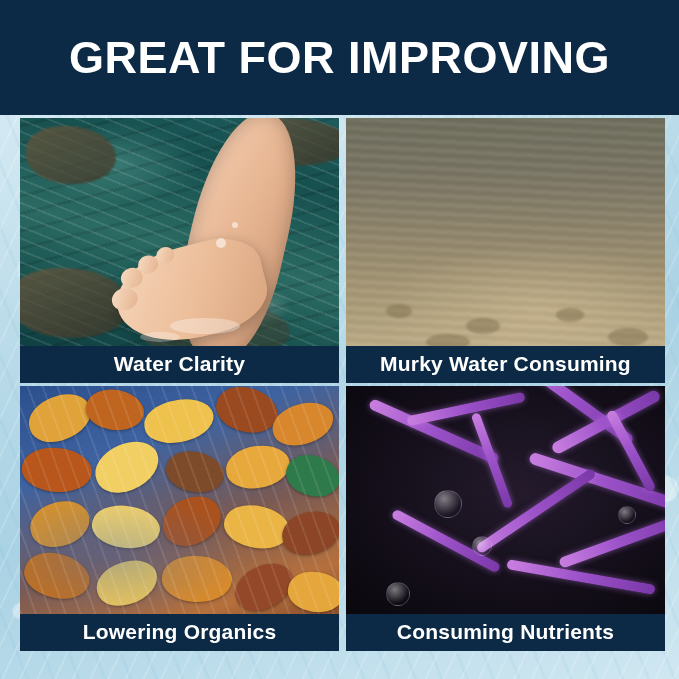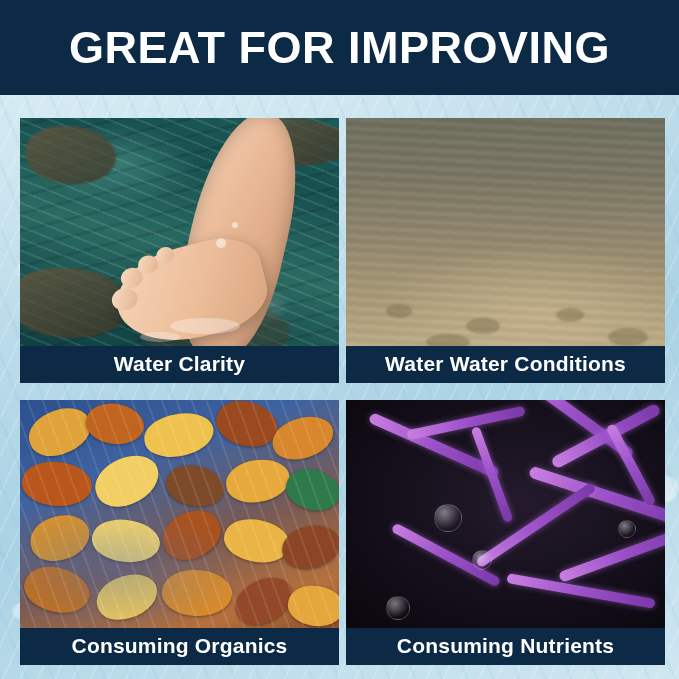--- a/index.html
+++ b/index.html
@@ -27,41 +27,41 @@
   }
   
   .ripples{
     position:absolute;inset:0;
     background:
       repeating-linear-gradient(115deg, rgba(255,255,255,0.16) 0 2px, rgba(255,255,255,0) 2px 16px),
       repeating-linear-gradient(68deg, rgba(120,180,210,0.10) 0 3px, rgba(255,255,255,0) 3px 24px);
     pointer-events:none;
   }
   .header{
-    position:absolute;left:0;top:0;width:679px;height:95px;
+    position:absolute;left:0;top:0;width:679px;height:115px;
     background:#0c2a45;
     display:flex;align-items:center;justify-content:center;
     z-index:3;
   }
   .header-title{
     color:#ffffff;
     font-size:45px;
     font-weight:bold;
     letter-spacing:0.5px;
     white-space:nowrap;
     text-align:center;
   }
   .grid{
     position:absolute;
     left:20px;top:118px;
     width:639px;height:542px;
     display:grid;
     grid-template-columns:319px 319px;
     grid-template-rows:265px 265px;
-    gap:17px 7px;
+    gap:3px 7px;
     z-index:2;
   }
   .card{
     position:relative;
     display:flex;flex-direction:column;
     background:#0c2a45;
     overflow:hidden;
   }
   .photo{
     position:relative;
@@ -216,21 +216,21 @@
 
     <div class="card">
       <div class="photo ph-murky">
         <div class="haze"></div>
         <div class="pebble" style="left:40px; top:186px;width:26px;height:14px;"></div>
         <div class="pebble" style="left:120px;top:200px;width:34px;height:16px;"></div>
         <div class="pebble" style="left:210px;top:190px;width:28px;height:14px;"></div>
         <div class="pebble" style="left:262px;top:210px;width:40px;height:18px;"></div>
         <div class="pebble" style="left:80px; top:216px;width:44px;height:16px;"></div>
       </div>
-      <div class="caption">Water Water Conditions</div>
+      <div class="caption">Murky Water Consuming</div>
     </div>
 
     <div class="card">
       <div class="photo ph-leaves">
         <div class="lf" style="left:8px;  top:10px; width:64px;height:44px; background:#e0a33a; transform:rotate(-18deg);"></div>
         <div class="lf" style="left:66px; top:4px;  width:58px;height:40px; background:#c0651f; transform:rotate(12deg);"></div>
         <div class="lf" style="left:124px;top:14px; width:70px;height:42px; background:#efc24e; transform:rotate(-8deg);"></div>
         <div class="lf" style="left:196px;top:2px;  width:62px;height:44px; background:#9b4a20; transform:rotate(20deg);"></div>
         <div class="lf" style="left:252px;top:18px; width:62px;height:40px; background:#d8872c; transform:rotate(-14deg);"></div>
         <div class="lf" style="left:2px;  top:62px; width:70px;height:44px; background:#b8561c; transform:rotate(8deg);"></div>
@@ -243,21 +243,21 @@
         <div class="lf" style="left:142px;top:112px;width:60px;height:46px; background:#a9521e; transform:rotate(-20deg);"></div>
         <div class="lf" style="left:204px;top:120px;width:66px;height:42px; background:#eab545; transform:rotate(14deg);"></div>
         <div class="lf" style="left:262px;top:126px;width:58px;height:42px; background:#8c4526; transform:rotate(-10deg);"></div>
         <div class="lf" style="left:4px;  top:168px;width:66px;height:44px; background:#c2701f; transform:rotate(18deg);"></div>
         <div class="lf" style="left:76px; top:176px;width:62px;height:42px; background:#efc757; transform:rotate(-16deg);"></div>
         <div class="lf" style="left:142px;top:170px;width:70px;height:46px; background:#d78a2c; transform:rotate(6deg);"></div>
         <div class="lf" style="left:214px;top:180px;width:60px;height:42px; background:#94482a; transform:rotate(-24deg);"></div>
         <div class="lf" style="left:268px;top:186px;width:56px;height:40px; background:#e5a63b; transform:rotate(12deg);"></div>
         <div class="sheen"></div>
       </div>
-      <div class="caption">Consuming Organics</div>
+      <div class="caption">Lowering Organics</div>
     </div>
 
     <div class="card">
       <div class="photo ph-micro">
         <div class="fil" style="left:18px; top:40px; width:140px;height:11px; transform:rotate(24deg);"></div>
         <div class="fil" style="left:60px; top:18px; width:120px;height:10px; transform:rotate(-12deg);"></div>
         <div class="fil" style="left:150px;top:6px;  width:150px;height:11px; transform:rotate(36deg);"></div>
         <div class="fil" style="left:200px;top:30px; width:120px;height:12px; transform:rotate(-28deg);"></div>
         <div class="fil" style="left:180px;top:90px; width:160px;height:12px; transform:rotate(18deg);"></div>
         <div class="fil" style="left:120px;top:120px;width:140px;height:10px; transform:rotate(-34deg);"></div>

